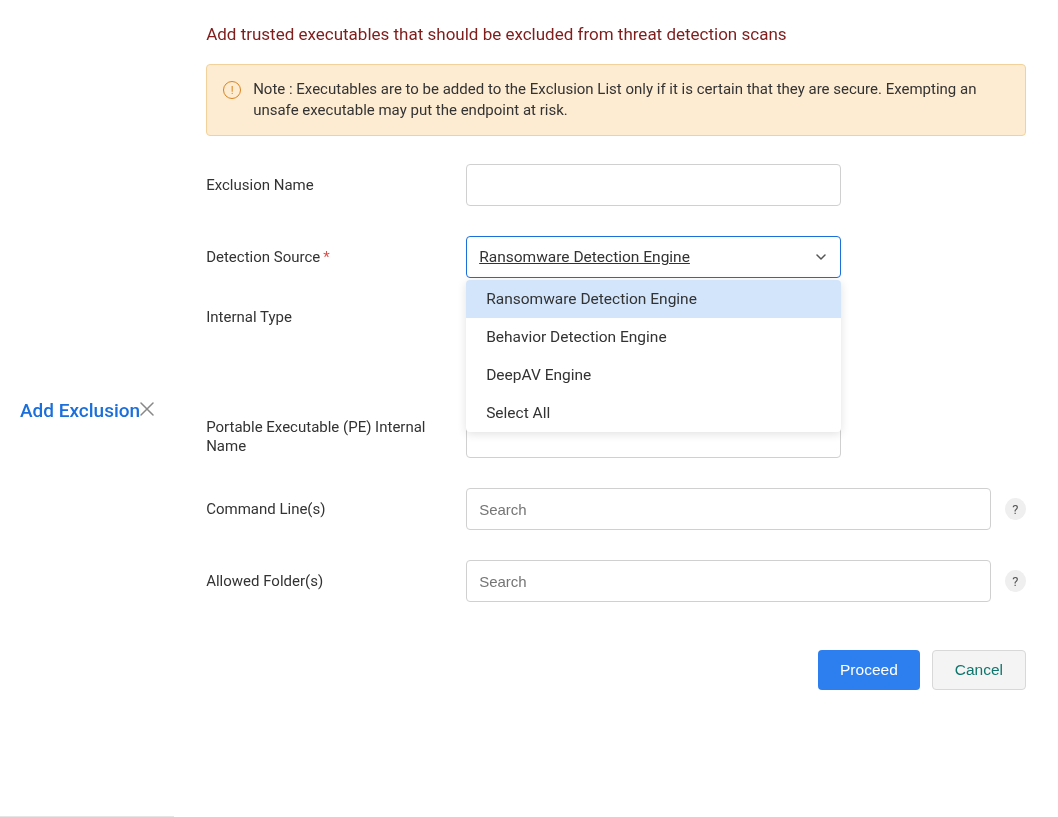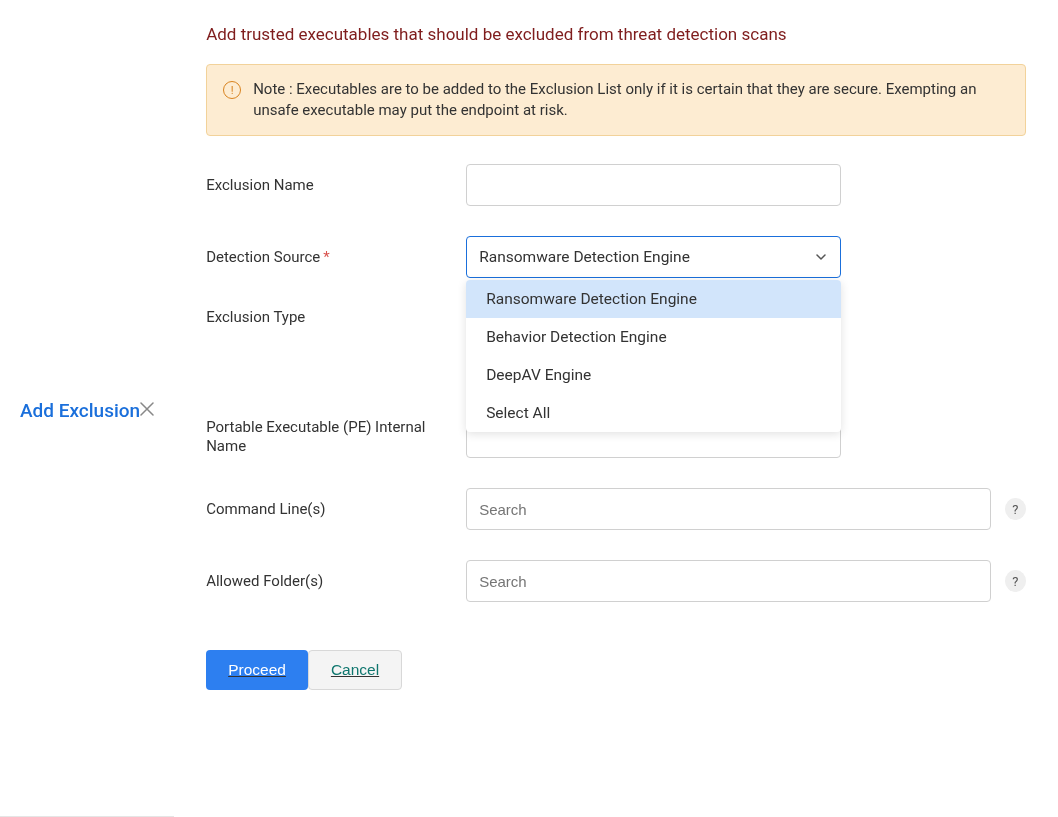--- a/index.html
+++ b/index.html
@@ -103,20 +103,21 @@
     padding: 0 12px;
     font-size: 15px;
     outline: none;
   }
   .text-input.wide {
     width: 536px;
   }
   .select-wrap {
     position: relative;
     width: 375px;
+    text-decoration: underline;
   }
   .select-input {
     width: 100%;
     height: 42px;
     border: 1px solid #1a6fdb;
     border-radius: 4px;
     padding: 0 12px;
     font-size: 15.5px;
     display: flex;
     align-items: center;
@@ -157,24 +158,23 @@
     color: #555;
     display: flex;
     align-items: center;
     justify-content: center;
     font-size: 13px;
     margin-left: 14px;
     cursor: pointer;
   }
   .footer {
     display: flex;
-    justify-content: flex-start;
-    gap: 0;
+    justify-content: flex-end;
+    gap: 12px;
     padding: 18px 0 30px 0;
-    text-decoration: underline;
   }
   .btn {
     height: 40px;
     padding: 0 22px;
     border-radius: 4px;
     font-size: 15.5px;
     cursor: pointer;
     border: none;
   }
   .btn-primary {
@@ -233,21 +233,21 @@
         <div class="dropdown">
           <div class="dropdown-item selected">Ransomware Detection Engine</div>
           <div class="dropdown-item">Behavior Detection Engine</div>
           <div class="dropdown-item">DeepAV Engine</div>
           <div class="dropdown-item">Select All</div>
         </div>
       </div>
     </div>
 
     <div class="form-row" style="margin-bottom:38px">
-      <div class="form-label">Exclusion Type</div>
+      <div class="form-label">Internal Type</div>
     </div>
 
     <div class="form-row">
       <div style="width:375px"></div>
       <div class="help-icon">?</div>
     </div>
 
     <div class="form-row">
       <div class="form-label multi">Portable Executable (PE) Internal Name</div>
       <input class="text-input" type="text" value="" style="">

